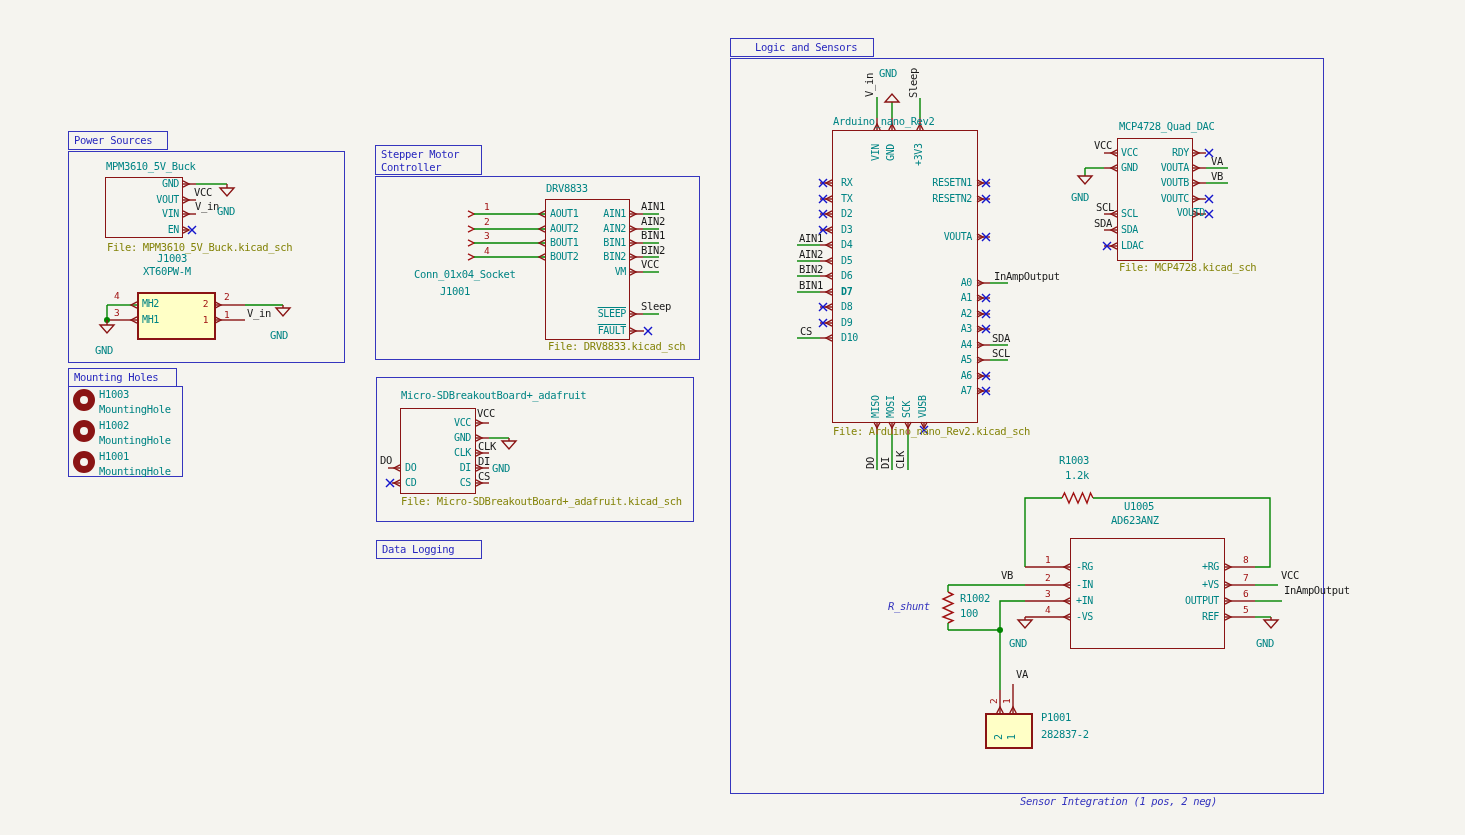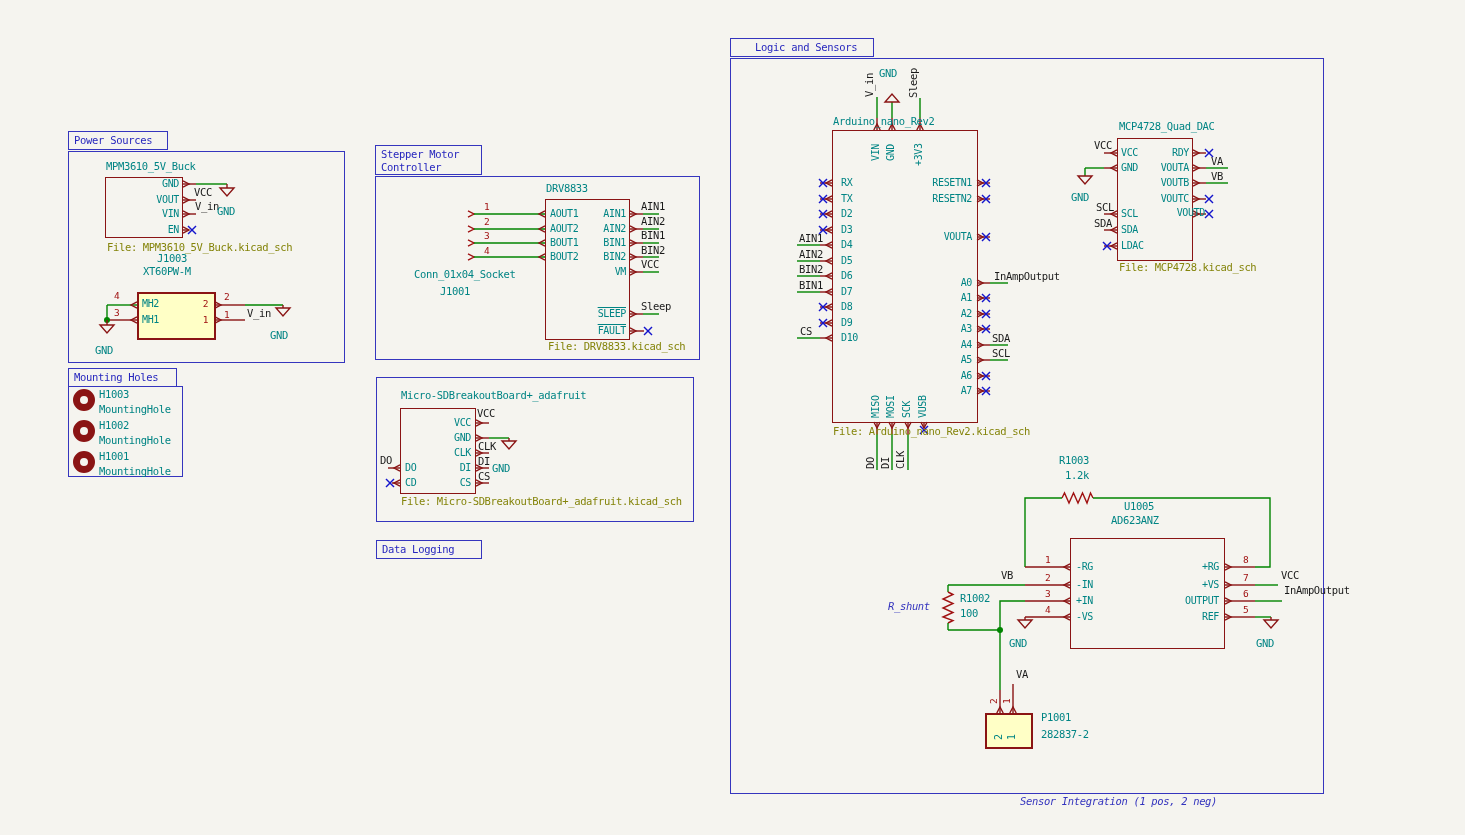--- a/index.html
+++ b/index.html
@@ -409,21 +409,21 @@
 <span class="s pn vu" style="left:871px;top:161px;">VIN</span>
 <span class="s pn vu" style="left:886px;top:161px;">GND</span>
 <span class="s pn vu" style="left:914px;top:166px;">+3V3</span>
 <span class="s pn" style="left:841px;top:178px;">RX</span>
 <span class="s pn" style="left:841px;top:194px;">TX</span>
 <span class="s pn" style="left:841px;top:209px;">D2</span>
 <span class="s pn" style="left:841px;top:225px;">D3</span>
 <span class="s pn" style="left:841px;top:240px;">D4</span>
 <span class="s pn" style="left:841px;top:256px;">D5</span>
 <span class="s pn" style="left:841px;top:271px;">D6</span>
-<span class="s pn" style="left:841px;top:287px;">D7</span>
+<span class="s pn" style="left:841px;top:287px;font-weight:bold;">D7</span>
 <span class="s pn" style="left:841px;top:302px;">D8</span>
 <span class="s pn" style="left:841px;top:318px;">D9</span>
 <span class="s pn" style="left:841px;top:333px;">D10</span>
 <span class="s pn ra" style="left:972px;top:178px;">RESETN1</span>
 <span class="s pn ra" style="left:972px;top:194px;">RESETN2</span>
 <span class="s pn ra" style="left:972px;top:232px;">VOUTA</span>
 <span class="s pn ra" style="left:972px;top:278px;">A0</span>
 <span class="s pn ra" style="left:972px;top:293px;">A1</span>
 <span class="s pn ra" style="left:972px;top:309px;">A2</span>
 <span class="s pn ra" style="left:972px;top:324px;">A3</span>

